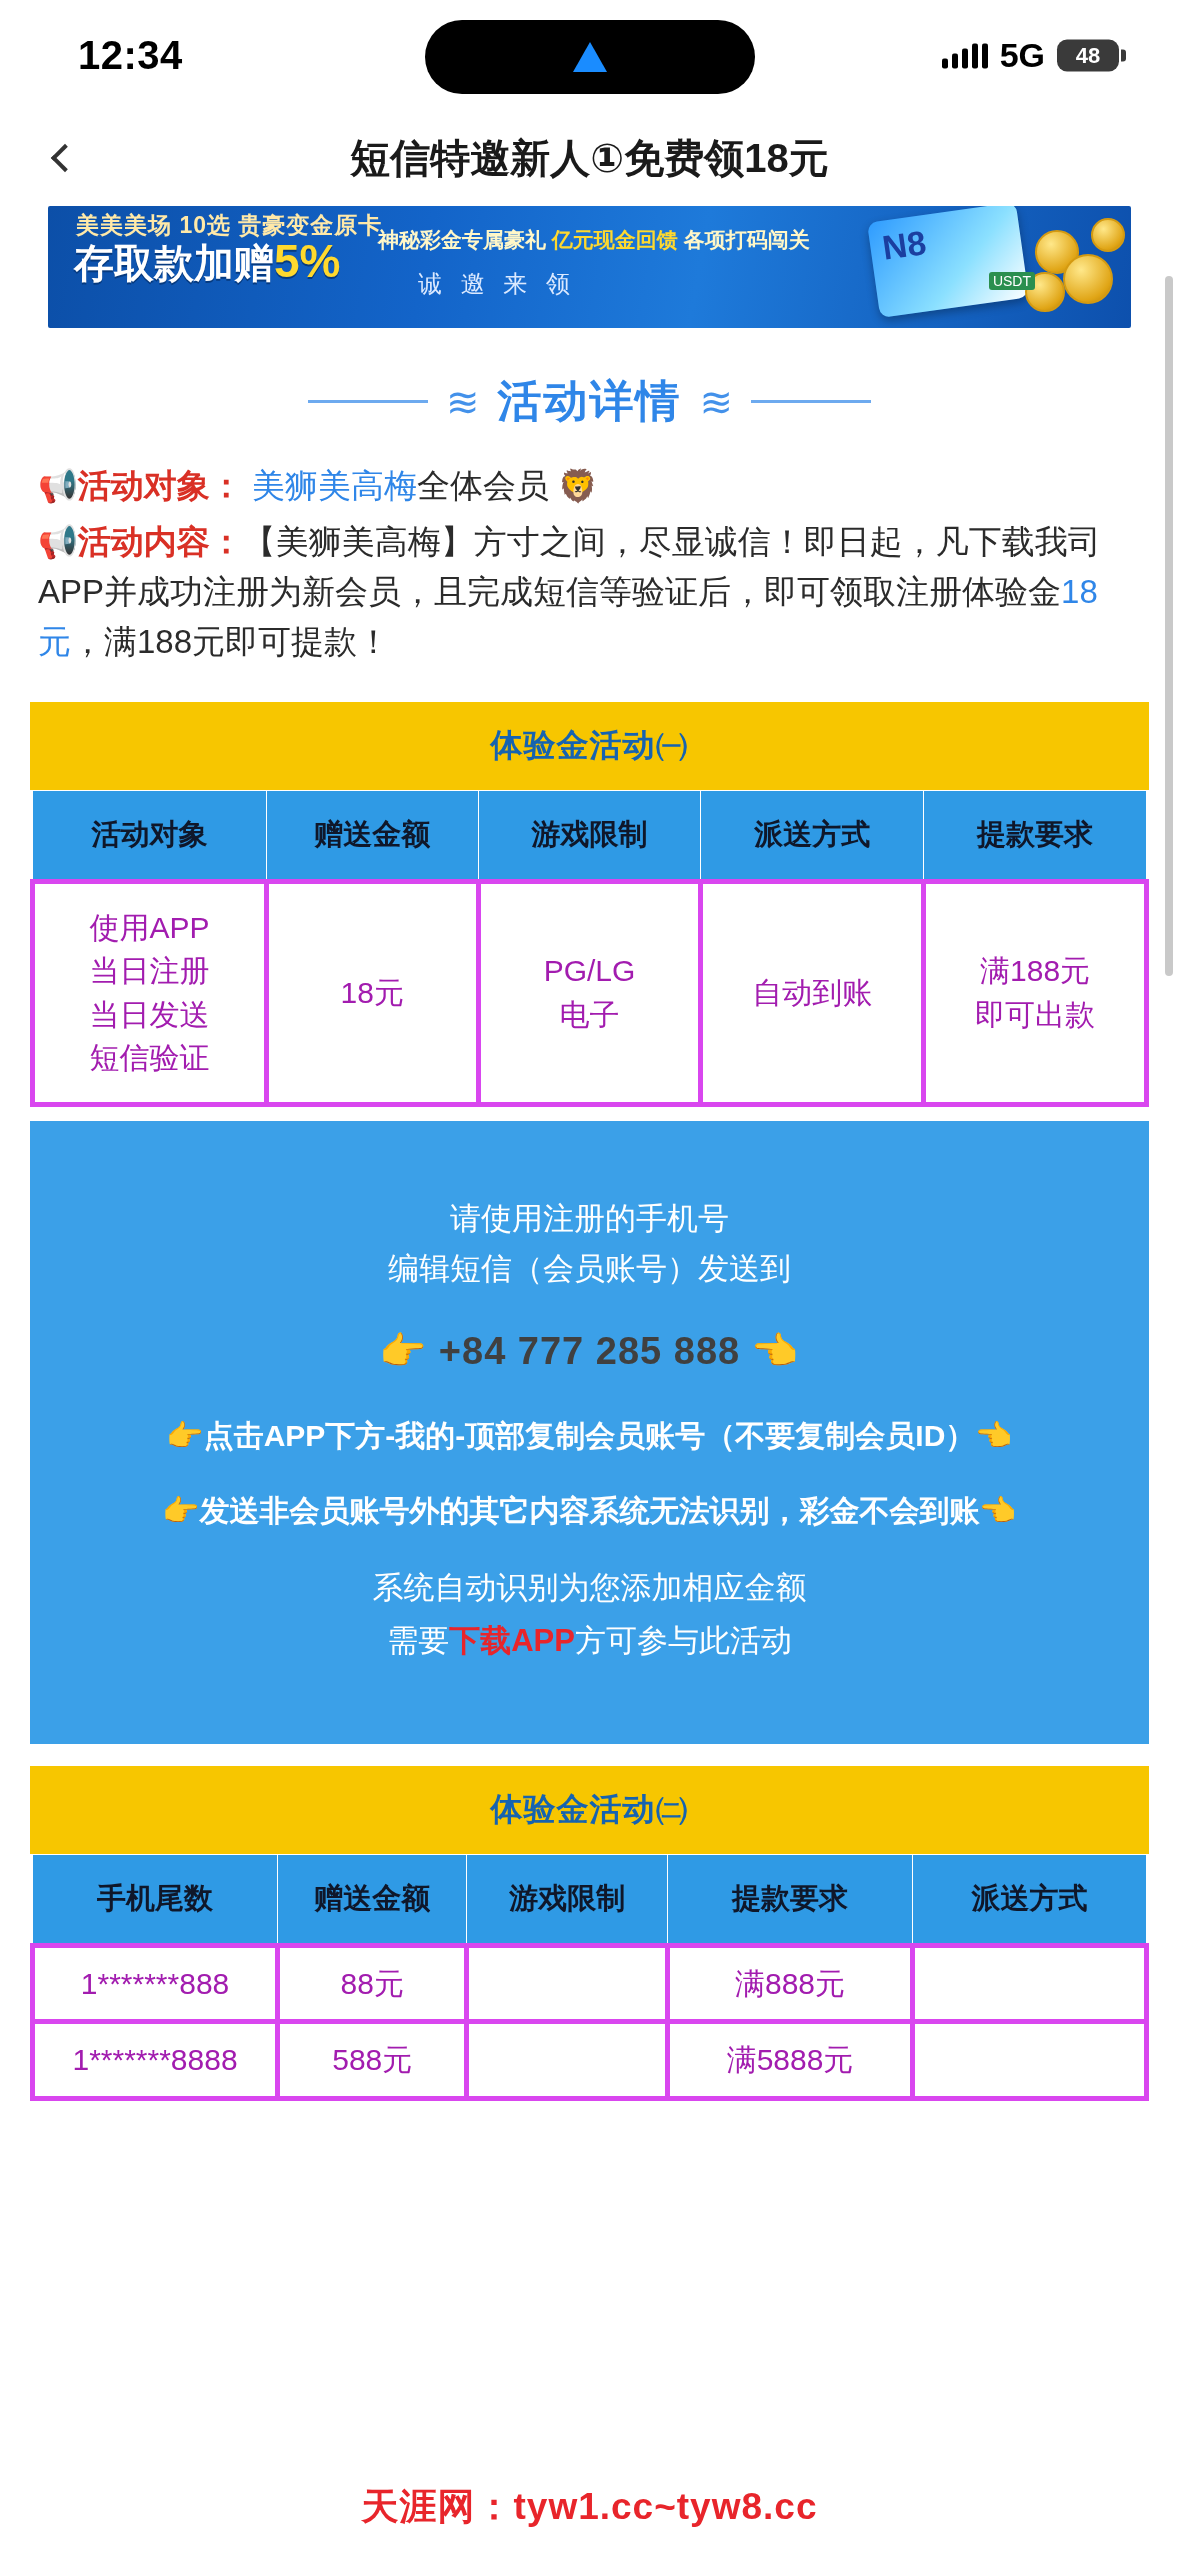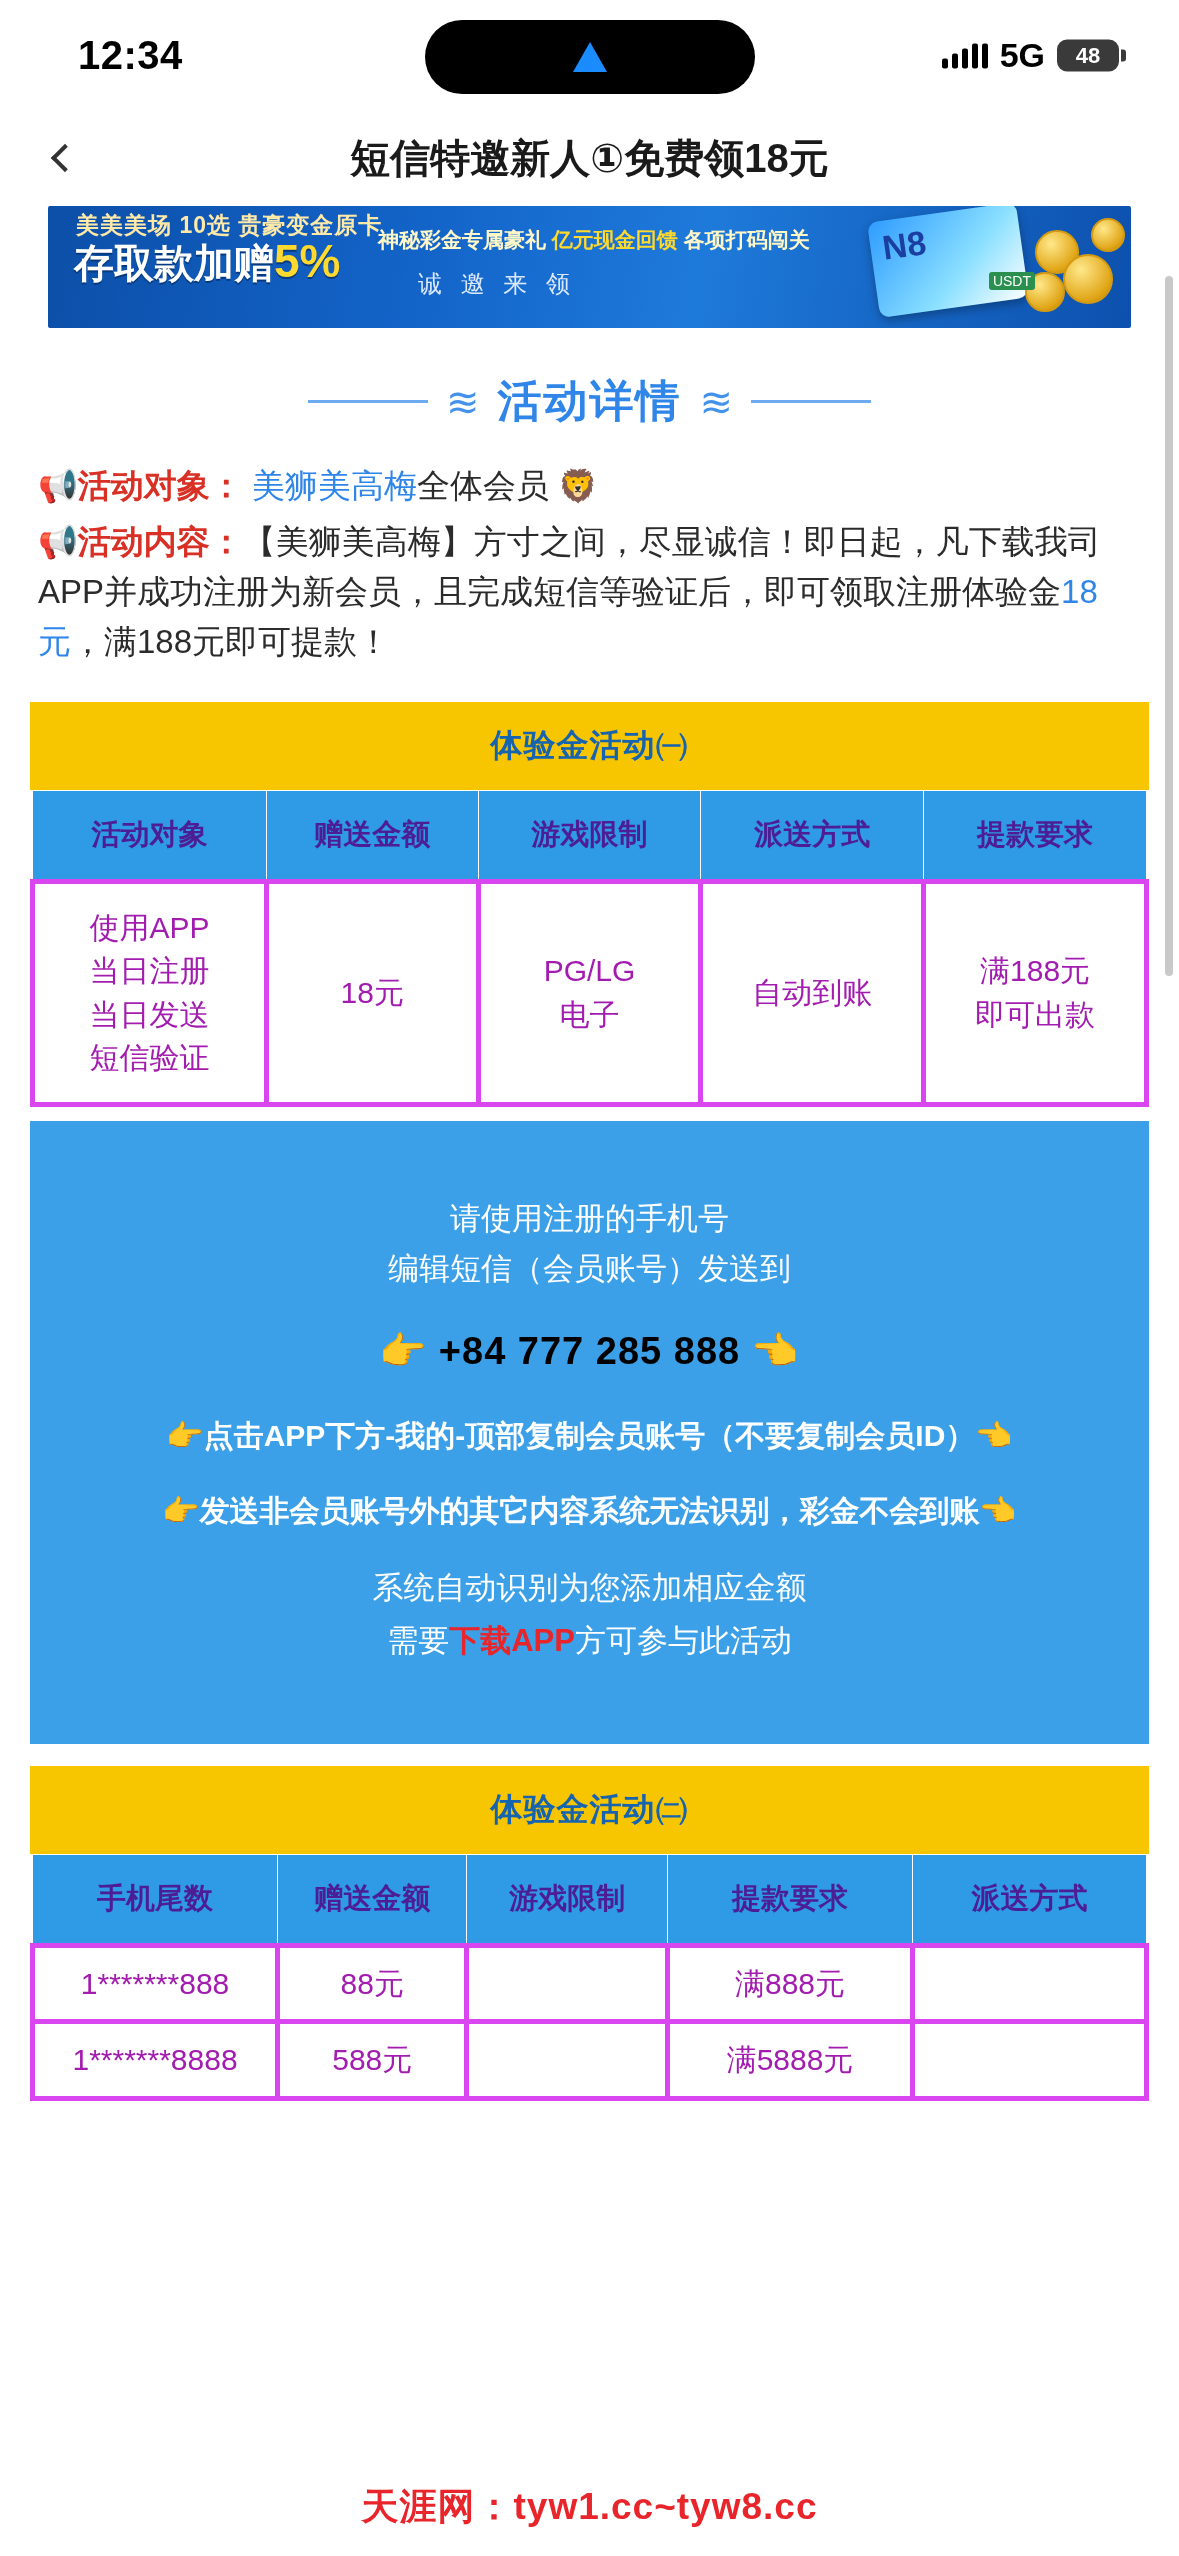--- a/index.html
+++ b/index.html
@@ -191,40 +191,40 @@
     background: #f7c600;
     text-align: center;
     color: #1663b0;
     font-weight: bold;
     font-size: 32px;
     padding: 22px 0;
     letter-spacing: 1px;
   }
   table { width: 100%; border-collapse: collapse; table-layout: fixed; }
   th {
-    background: #2f9ae5; color: #4c1d95; font-size: 29px; font-weight: bold;
+    background: #2f9ae5; color: #0f172a; font-size: 29px; font-weight: bold;
     padding: 24px 4px; border: 1px solid #ffffff; text-align: center;
   }
   td {
     border: 5px solid #d946ef; text-align: center; font-size: 30px;
     color: #a21caf; padding: 22px 6px; line-height: 1.45; background: #fff;
     vertical-align: middle;
   }
 
   
   .blue-panel {
     margin: 14px 30px 0;
     background: #3ba0e8;
     color: #fff;
     padding: 74px 24px 78px;
     text-align: center;
   }
   .bp-line { font-size: 31px; line-height: 1.55; margin-bottom: 2px; }
   .bp-phone {
-    font-size: 38px; font-weight: bold; color: #000000; margin: 36px 0 40px;
+    font-size: 38px; font-weight: bold; color: #404040; margin: 36px 0 40px;
     letter-spacing: 1px;
   }
   .bp-strong {
     font-size: 30px; font-weight: bold; color: #fff; margin: 30px 0;
     line-height: 1.5;
   }
   .bp-strong .hand { color: #ffd200; }
   .bp-tail { font-size: 31px; line-height: 1.6; margin-top: 20px; }
   .bp-tail .red { color: #e8252b; font-weight: bold; }
 

